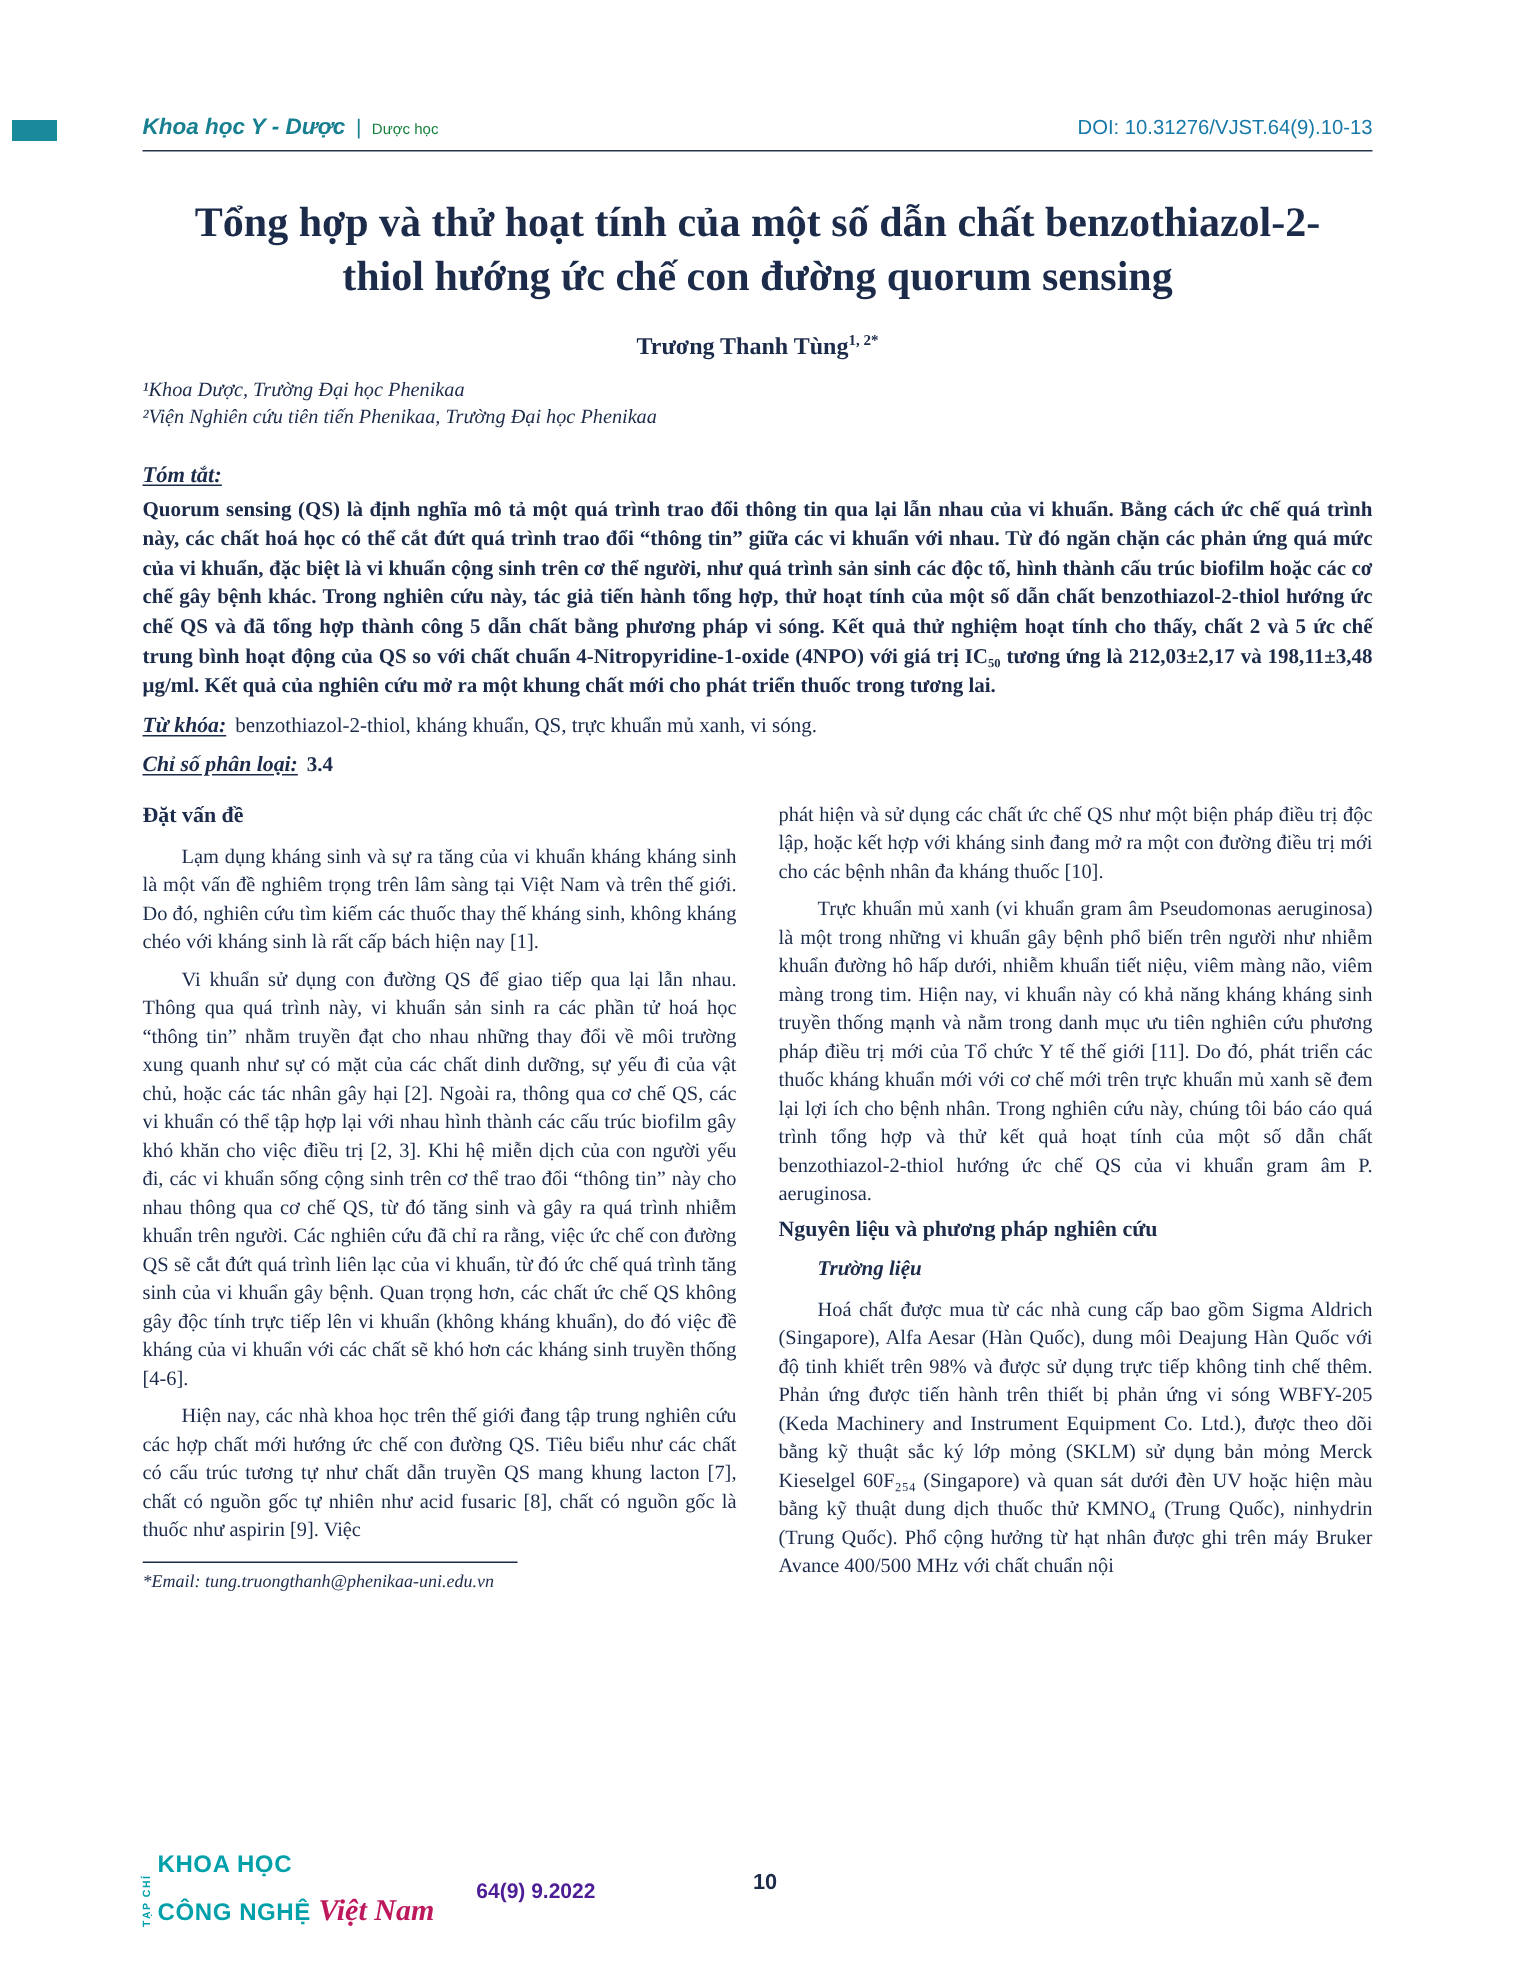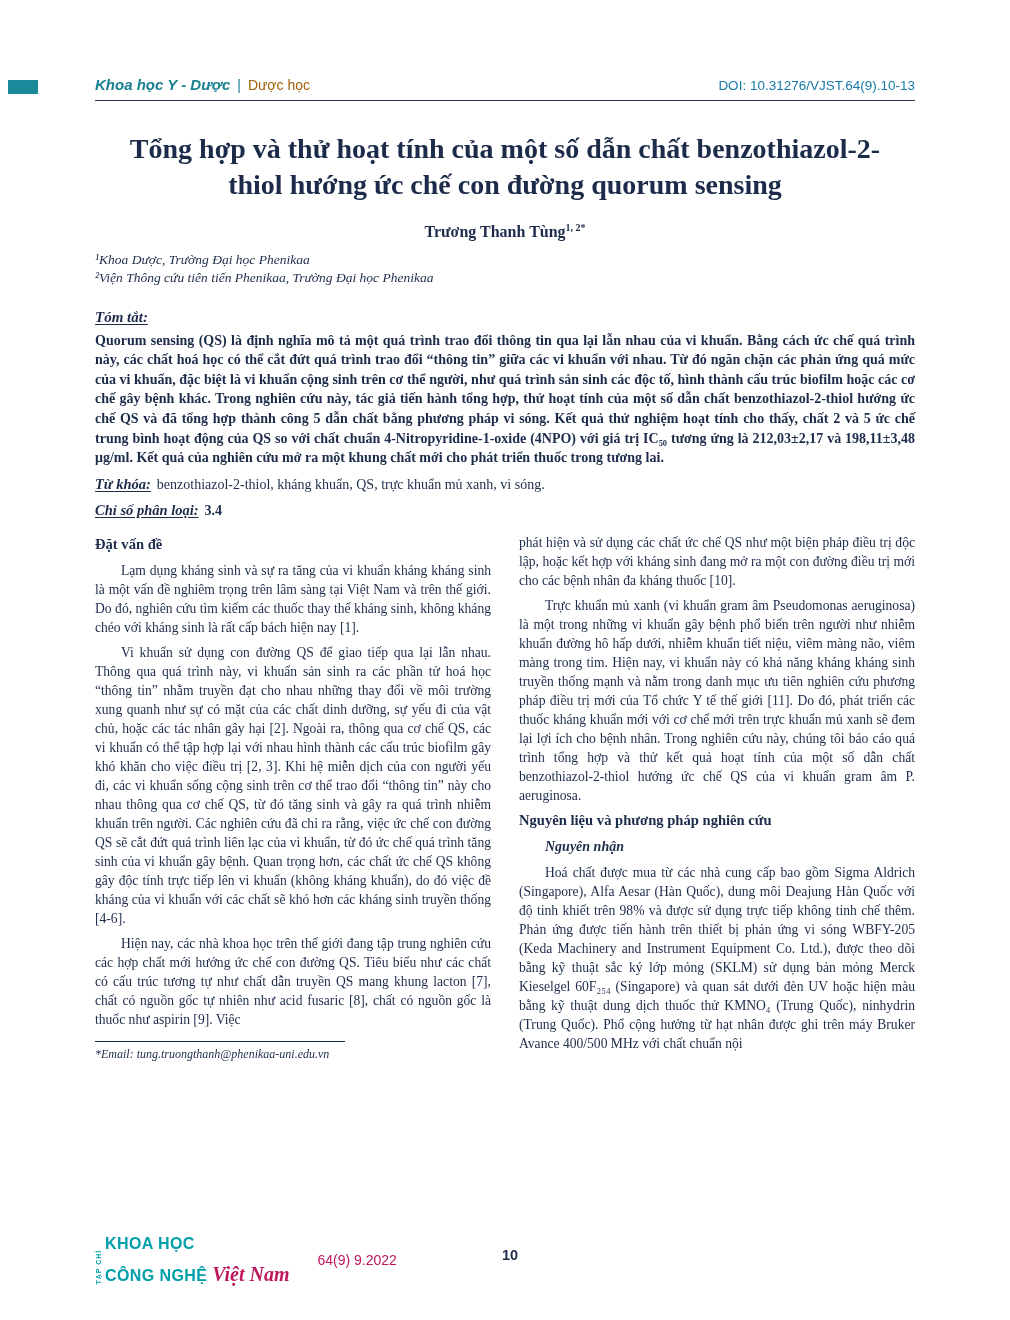--- a/index.html
+++ b/index.html
@@ -27,21 +27,21 @@
   .header-bar {
     display: flex;
     justify-content: space-between;
     align-items: baseline;
     padding-bottom: 6px;
     border-bottom: 1.5px solid #28334f;
     font-family: "Liberation Sans", sans-serif;
   }
   .section-title { color: #177f90; font-weight: bold; font-style: italic; font-size: 15px; }
   .section-divider { color: #177f90; font-size: 14px; margin: 0 7px; font-weight: normal; }
-  .section-subtitle { color: #a16207; font-size: 14px; }
+  .section-subtitle { color: #15803d; font-size: 10px; }
   .doi-text { color: #1779a8; font-size: 13.5px; }
 
   .page-title {
     margin: 30px auto 0;
     text-align: center;
     font-size: 28px;
     font-weight: bold;
     line-height: 1.3;
     max-width: 760px;
   }
@@ -147,23 +147,23 @@
     font-style: italic;
     font-weight: bold;
     font-size: 20px;
     color: #be185d;
     margin-left: 5px;
     line-height: 0.9;
   }
   .footer-issue {
     margin-left: 28px;
     font-family: "Liberation Sans", sans-serif;
-    font-weight: normal;
+    font-weight: bold;
     font-size: 14px;
-    color: #be185d;
+    color: #4c1d95;
   }
   .page-number {
     position: absolute;
     left: 502px;
     top: 1247px;
     font-family: "Liberation Sans", sans-serif;
     font-weight: bold;
     font-size: 14.5px;
     color: #1c2b4a;
   }
@@ -185,21 +185,21 @@
     </div>
 
     <h1 class="page-title">Tổng hợp và thử hoạt tính của một số dẫn chất benzothiazol-2-thiol hướng ức chế con đường quorum sensing</h1>
 
     <div class="author-line">
       <span>Trương Thanh Tùng</span><sup>1, 2*</sup>
     </div>
 
     <div class="affiliations">
       <div>¹Khoa Dược, Trường Đại học Phenikaa</div>
-      <div>²Viện Thông cứu tiên tiến Phenikaa, Trường Đại học Phenikaa</div>
+      <div>²Viện Nghiên cứu tiên tiến Phenikaa, Trường Đại học Phenikaa</div>
     </div>
 
 
     <div class="abstract-block">
       <span class="label-underline abstract-label">Tóm tắt:</span>
       <p class="abstract-text">Quorum sensing (QS) là định nghĩa mô tả một quá trình trao đổi thông tin qua lại lẫn nhau của vi khuẩn. Bằng cách ức chế quá trình này, các chất hoá học có thể cắt đứt quá trình trao đổi “thông tin” giữa các vi khuẩn với nhau. Từ đó ngăn chặn các phản ứng quá mức của vi khuẩn, đặc biệt là vi khuẩn cộng sinh trên cơ thể người, như quá trình sản sinh các độc tố, hình thành cấu trúc biofilm hoặc các cơ chế gây bệnh khác. Trong nghiên cứu này, tác giả tiến hành tổng hợp, thử hoạt tính của một số dẫn chất benzothiazol-2-thiol hướng ức chế QS và đã tổng hợp thành công 5 dẫn chất bằng phương pháp vi sóng. Kết quả thử nghiệm hoạt tính cho thấy, chất 2 và 5 ức chế trung bình hoạt động của QS so với chất chuẩn 4-Nitropyridine-1-oxide (4NPO) với giá trị IC₅₀ tương ứng là 212,03±2,17 và 198,11±3,48 μg/ml. Kết quả của nghiên cứu mở ra một khung chất mới cho phát triển thuốc trong tương lai.</p>
     </div>
 
     <p class="keywords-line">
       <span class="label-underline">Từ khóa:</span><span>benzothiazol-2-thiol, kháng khuẩn, QS, trực khuẩn mủ xanh, vi sóng.</span>
@@ -216,21 +216,21 @@
         <p>Lạm dụng kháng sinh và sự ra tăng của vi khuẩn kháng kháng sinh là một vấn đề nghiêm trọng trên lâm sàng tại Việt Nam và trên thế giới. Do đó, nghiên cứu tìm kiếm các thuốc thay thế kháng sinh, không kháng chéo với kháng sinh là rất cấp bách hiện nay [1].</p>
         <p>Vi khuẩn sử dụng con đường QS để giao tiếp qua lại lẫn nhau. Thông qua quá trình này, vi khuẩn sản sinh ra các phần tử hoá học “thông tin” nhằm truyền đạt cho nhau những thay đổi về môi trường xung quanh như sự có mặt của các chất dinh dưỡng, sự yếu đi của vật chủ, hoặc các tác nhân gây hại [2]. Ngoài ra, thông qua cơ chế QS, các vi khuẩn có thể tập hợp lại với nhau hình thành các cấu trúc biofilm gây khó khăn cho việc điều trị [2, 3]. Khi hệ miễn dịch của con người yếu đi, các vi khuẩn sống cộng sinh trên cơ thể trao đổi “thông tin” này cho nhau thông qua cơ chế QS, từ đó tăng sinh và gây ra quá trình nhiễm khuẩn trên người. Các nghiên cứu đã chỉ ra rằng, việc ức chế con đường QS sẽ cắt đứt quá trình liên lạc của vi khuẩn, từ đó ức chế quá trình tăng sinh của vi khuẩn gây bệnh. Quan trọng hơn, các chất ức chế QS không gây độc tính trực tiếp lên vi khuẩn (không kháng khuẩn), do đó việc đề kháng của vi khuẩn với các chất sẽ khó hơn các kháng sinh truyền thống [4-6].</p>
         <p>Hiện nay, các nhà khoa học trên thế giới đang tập trung nghiên cứu các hợp chất mới hướng ức chế con đường QS. Tiêu biểu như các chất có cấu trúc tương tự như chất dẫn truyền QS mang khung lacton [7], chất có nguồn gốc tự nhiên như acid fusaric [8], chất có nguồn gốc là thuốc như aspirin [9]. Việc</p>
         <div class="footnote">*Email: tung.truongthanh@phenikaa-uni.edu.vn</div>
       </div>
 
       <div class="col">
         <p class="no-indent">phát hiện và sử dụng các chất ức chế QS như một biện pháp điều trị độc lập, hoặc kết hợp với kháng sinh đang mở ra một con đường điều trị mới cho các bệnh nhân đa kháng thuốc [10].</p>
         <p>Trực khuẩn mủ xanh (vi khuẩn gram âm Pseudomonas aeruginosa) là một trong những vi khuẩn gây bệnh phổ biến trên người như nhiễm khuẩn đường hô hấp dưới, nhiễm khuẩn tiết niệu, viêm màng não, viêm màng trong tim. Hiện nay, vi khuẩn này có khả năng kháng kháng sinh truyền thống mạnh và nằm trong danh mục ưu tiên nghiên cứu phương pháp điều trị mới của Tổ chức Y tế thế giới [11]. Do đó, phát triển các thuốc kháng khuẩn mới với cơ chế mới trên trực khuẩn mủ xanh sẽ đem lại lợi ích cho bệnh nhân. Trong nghiên cứu này, chúng tôi báo cáo quá trình tổng hợp và thử kết quả hoạt tính của một số dẫn chất benzothiazol-2-thiol hướng ức chế QS của vi khuẩn gram âm P. aeruginosa.</p>
         <div class="col-heading">Nguyên liệu và phương pháp nghiên cứu</div>
-        <div class="col-subheading">Nguyên nhận</div>
+        <div class="col-subheading">Trường liệu</div>
         <p>Hoá chất được mua từ các nhà cung cấp bao gồm Sigma Aldrich (Singapore), Alfa Aesar (Hàn Quốc), dung môi Deajung Hàn Quốc với độ tinh khiết trên 98% và được sử dụng trực tiếp không tinh chế thêm. Phản ứng được tiến hành trên thiết bị phản ứng vi sóng WBFY-205 (Keda Machinery and Instrument Equipment Co. Ltd.), được theo dõi bằng kỹ thuật sắc ký lớp mỏng (SKLM) sử dụng bản mỏng Merck Kieselgel 60F₂₅₄ (Singapore) và quan sát dưới đèn UV hoặc hiện màu bằng kỹ thuật dung dịch thuốc thử KMNO₄ (Trung Quốc), ninhydrin (Trung Quốc). Phổ cộng hưởng từ hạt nhân được ghi trên máy Bruker Avance 400/500 MHz với chất chuẩn nội</p>
       </div>
 
     </div>
 
   </div>
 
   <div class="footer">
     <div class="journal-logo">
       <div class="logo-tagline">TẠP CHÍ</div>

